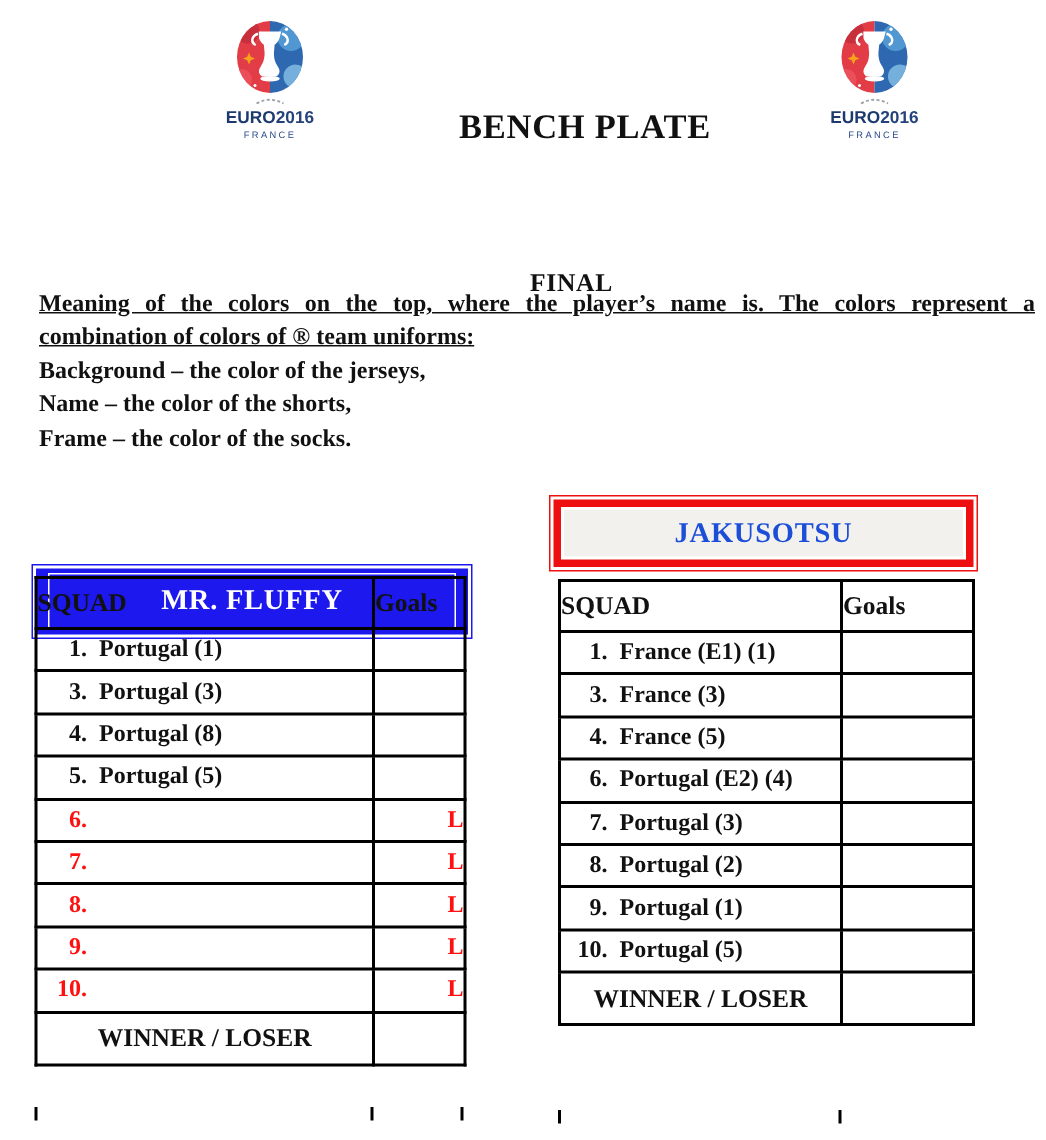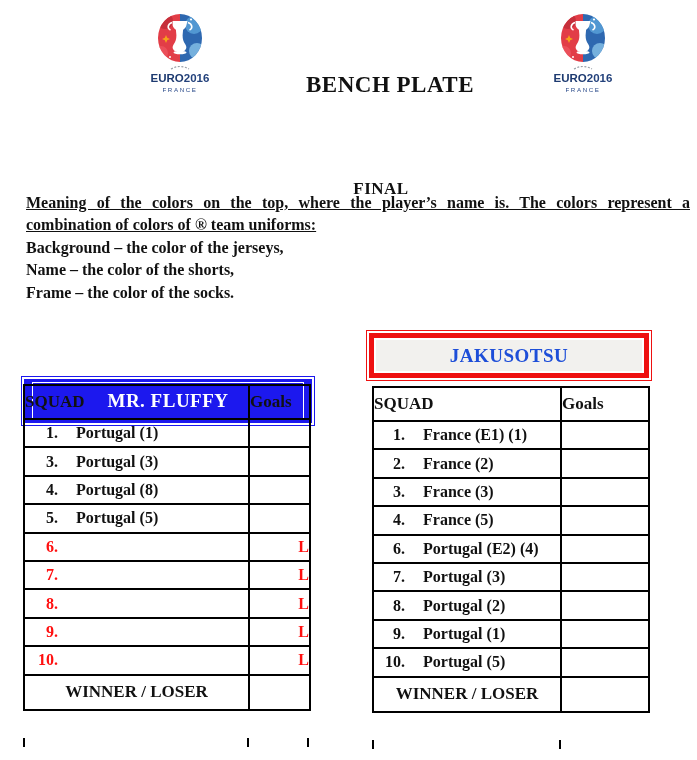--- a/index.html
+++ b/index.html
@@ -42,21 +42,21 @@
   #left-table{left:23px;top:384px;width:286px;}
   #right-table{left:372px;top:386px;width:276px;}
   table.sheet td,table.sheet th{border:2px solid #000;padding:0;overflow:hidden;}
   tr.colhead th{height:32px;font-size:17px;text-align:left;}
   tr.player-row td{height:26.4px;font-size:16px;}
   tr.foot td{height:33px;font-size:17px;text-align:center;}
   td.squad-cell{text-align:left;white-space:nowrap;}
   .num{display:inline-block;text-align:right;}
   #left-table .num{width:33px;}
   #right-table .num{width:31px;}
-  .pname{margin-left:18px;}
+  .pname{margin-left:8px;}
   td.goals-cell{text-align:right;padding-right:7px;}
   #right-table td.goals-cell{text-align:center;padding-right:0;}
   tr.red-row .num, tr.red-row td.goals-cell{color:#ff1010;}
   
   .stub{position:absolute;width:2px;height:9px;background:#000;}
 </style>
 </head>
 <body>
 
 <svg class="logo" id="logo-left" viewBox="0 0 100 92">
@@ -200,24 +200,20 @@
   <tbody>
       <tr class="colhead">
     <th>SQUAD</th>
     <th>Goals</th>
   </tr>
   <tr class="player-row">
         <td class="squad-cell"><span class="num">1.</span><span class="pname">France (E1) (1)</span></td>
         <td class="goals-cell"></td>
       </tr>
   <tr class="player-row">
-        <td class="squad-cell"><span class="num">2.</span><span class="pname">France (2)</span></td>
-        <td class="goals-cell"></td>
-      </tr>
-  <tr class="player-row">
         <td class="squad-cell"><span class="num">3.</span><span class="pname">France (3)</span></td>
         <td class="goals-cell"></td>
       </tr>
   <tr class="player-row">
         <td class="squad-cell"><span class="num">4.</span><span class="pname">France (5)</span></td>
         <td class="goals-cell"></td>
       </tr>
   <tr class="player-row">
         <td class="squad-cell"><span class="num">6.</span><span class="pname">Portugal (E2) (4)</span></td>
         <td class="goals-cell"></td>

